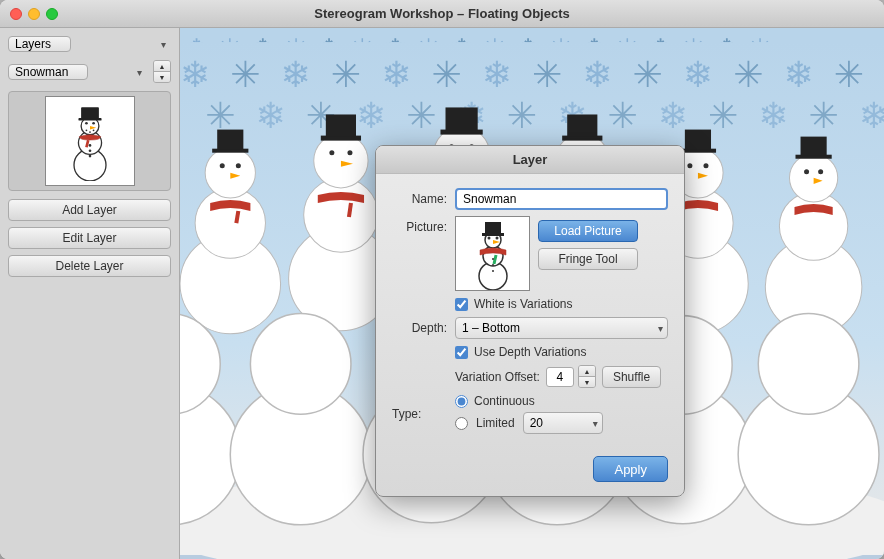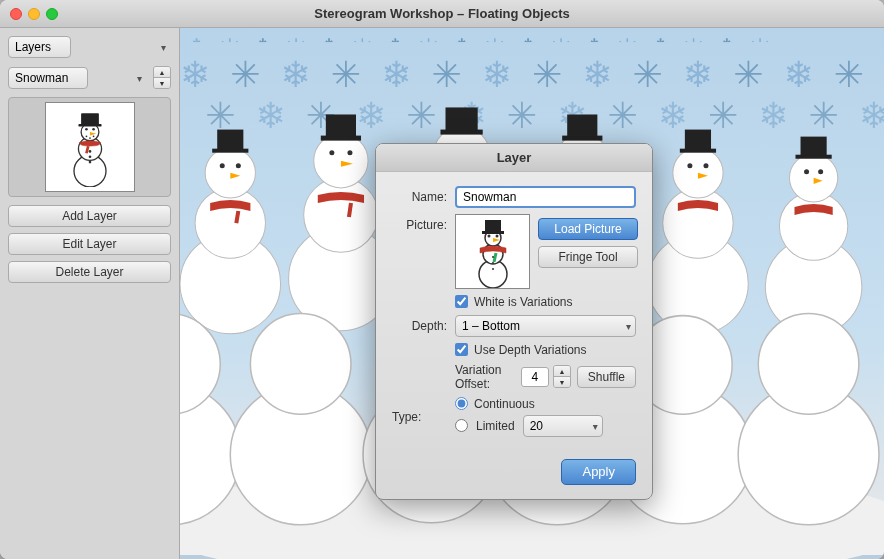--- a/index.html
+++ b/index.html
@@ -81,21 +81,21 @@
     }
 
     .sidebar-header {
       display: flex;
       align-items: center;
       gap: 4px;
     }
 
     .mac-select {
       flex: 1;
-      height: 22px;
+      height: 16px;
       background: linear-gradient(to bottom, #f5f5f5, #e0e0e0);
       border: 1px solid #aaa;
       border-radius: 4px;
       padding: 0 6px;
       font-size: 12px;
       appearance: none;
       -webkit-appearance: none;
       cursor: pointer;
       padding-right: 18px;
       position: relative;
@@ -190,21 +190,21 @@
       padding-top: 55px;
       pointer-events: none;
     }
 
     .modal {
       pointer-events: all;
       background: linear-gradient(to bottom, #ebebeb, #d8d8d8);
       border: 1px solid #888;
       border-radius: 8px;
       box-shadow: 0 8px 30px rgba(0,0,0,0.4);
-      width: 278px;
+      width: 310px;
       padding: 0;
       overflow: hidden;
     }
 
     .modal-titlebar {
       background: linear-gradient(to bottom, #e0e0e0, #c8c8c8);
       text-align: center;
       font-size: 13px;
       font-weight: bold;
       color: #333;

